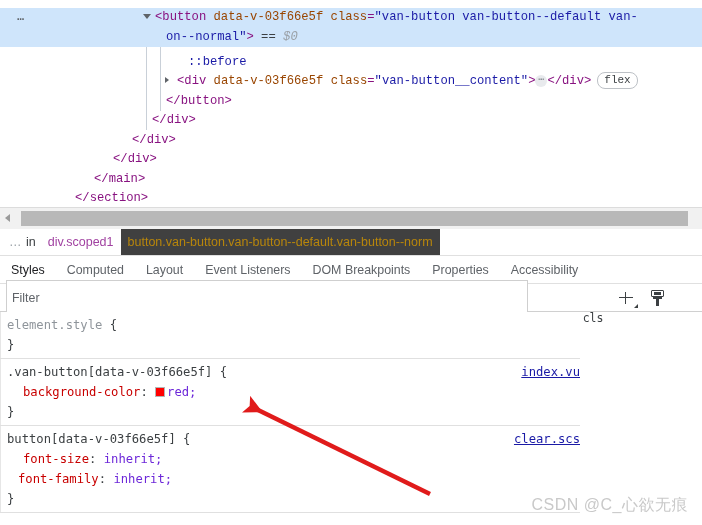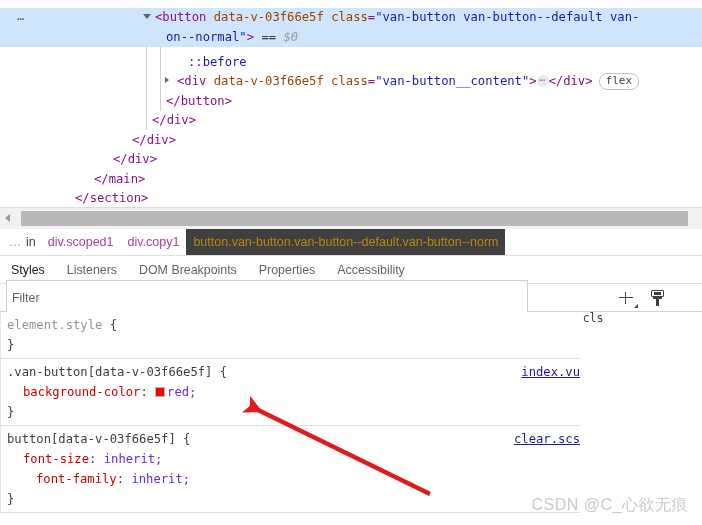--- a/index.html
+++ b/index.html
@@ -47,20 +47,21 @@
     left: 17px;
     top: 9px;
     color: #5f6368;
     font-family: "DejaVu Sans Mono", "Liberation Mono", monospace;
     font-size: 12px;
     letter-spacing: 1px;
   }
   .dom-text {
     position: absolute;
     white-space: pre;
+    font-family: Liberation Mono, monospace;
   }
   .tag     { color: #881280; }
   .attrname{ color: #994500; }
   .attrval { color: #1a1aa6; }
   .punct   { color: #881280; }
   .pseudo  { color: #1a1aa6; }
   .dollar  { color: #9aa0a6; font-style: italic; }
   .eqeq    { color: #3c4043; }
   .selected-text .tag,
   .selected-text .punct { color: #881280; }
@@ -339,27 +340,28 @@
 
 <div id="dom-scrollbar">
   <div id="sb-left-arrow"></div>
   <div id="sb-thumb" style="left: 21.06px; width: 666.9px;"></div>
 </div>
 
 <div id="breadcrumb">
     <div class="crumb ellipsis">…</div>
     <div class="crumb cut">in</div>
     <div class="crumb ">div.scoped1</div>
-    <div class="crumb ">div.copy1</div>
     <div class="crumb active">button.van-button.van-button--default.van-button--norm</div>
   </div>
 
 <div id="tabstrip">
     <div class="tab active">Styles</div>
-    <div class="tab">Listeners</div>
+    <div class="tab">Computed</div>
+    <div class="tab">Layout</div>
+    <div class="tab">Event Listeners</div>
     <div class="tab">DOM Breakpoints</div>
     <div class="tab">Properties</div>
     <div class="tab">Accessibility</div>
   </div>
 
 <div id="filterbar">
   <input id="filter-input" type="text" placeholder="Filter" style="">
   <div class="fb-btn">:hov</div>
   <div class="fb-btn">.cls</div>
   <div id="plus-btn">
@@ -384,21 +386,21 @@
     <div class="rule-block">
       <div class="left-edge"></div>
       <div class="rule-line"><span class="sel-text">.van-button[data-v-03f66e5f]</span><span class="brace"> {</span><span class="src-link">index.vu</span></div>
       <div class="rule-line" style="padding-left: 23px;"><span class="prop-name">background-color</span><span>: </span><span class="swatch" style="background: rgb(255, 0, 0);"></span><span class="prop-val">red;</span></div>
       <div class="rule-line">}</div>
     </div>
     <div class="rule-block">
       <div class="left-edge"></div>
       <div class="rule-line"><span class="sel-text">button[data-v-03f66e5f]</span><span class="brace"> {</span><span class="src-link">clear.scs</span></div>
       <div class="rule-line" style="padding-left: 23px;"><span class="prop-name">font-size</span><span>: </span><span class="prop-val">inherit;</span></div>
-      <div class="rule-line" style="padding-left: 36px;"><span class="prop-name">font-family</span><span>: </span><span class="prop-val">inherit;</span></div>
+      <div class="rule-line" style="padding-left: 18px;"><span class="prop-name">font-family</span><span>: </span><span class="prop-val">inherit;</span></div>
       <div class="rule-line">}</div>
     </div>
   </div>
 
 <svg id="annotation-arrow" viewBox="0 0 702 525" xmlns="http://www.w3.org/2000/svg">
   <defs>
     <marker id="arrowhead" markerWidth="4.2" markerHeight="4.2" refX="2.2" refY="2.1" orient="auto">
       <polygon points="0,2.1 4.2,0 3.3,2.1 4.2,4.2" fill="#e01b1b"></polygon>
     </marker>
   </defs>

